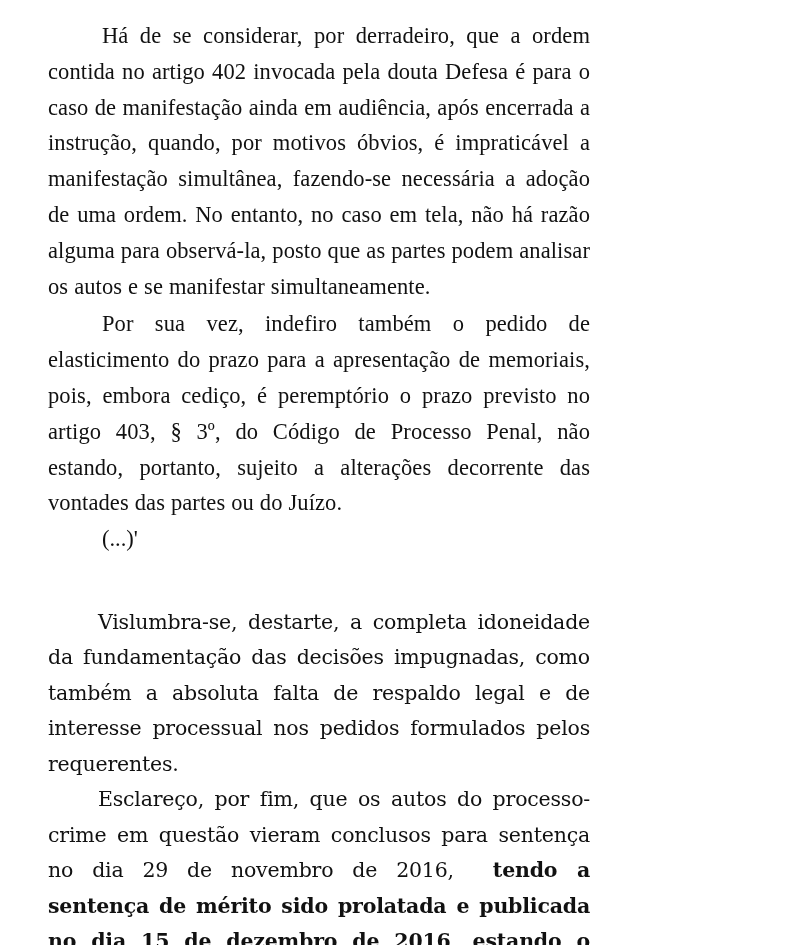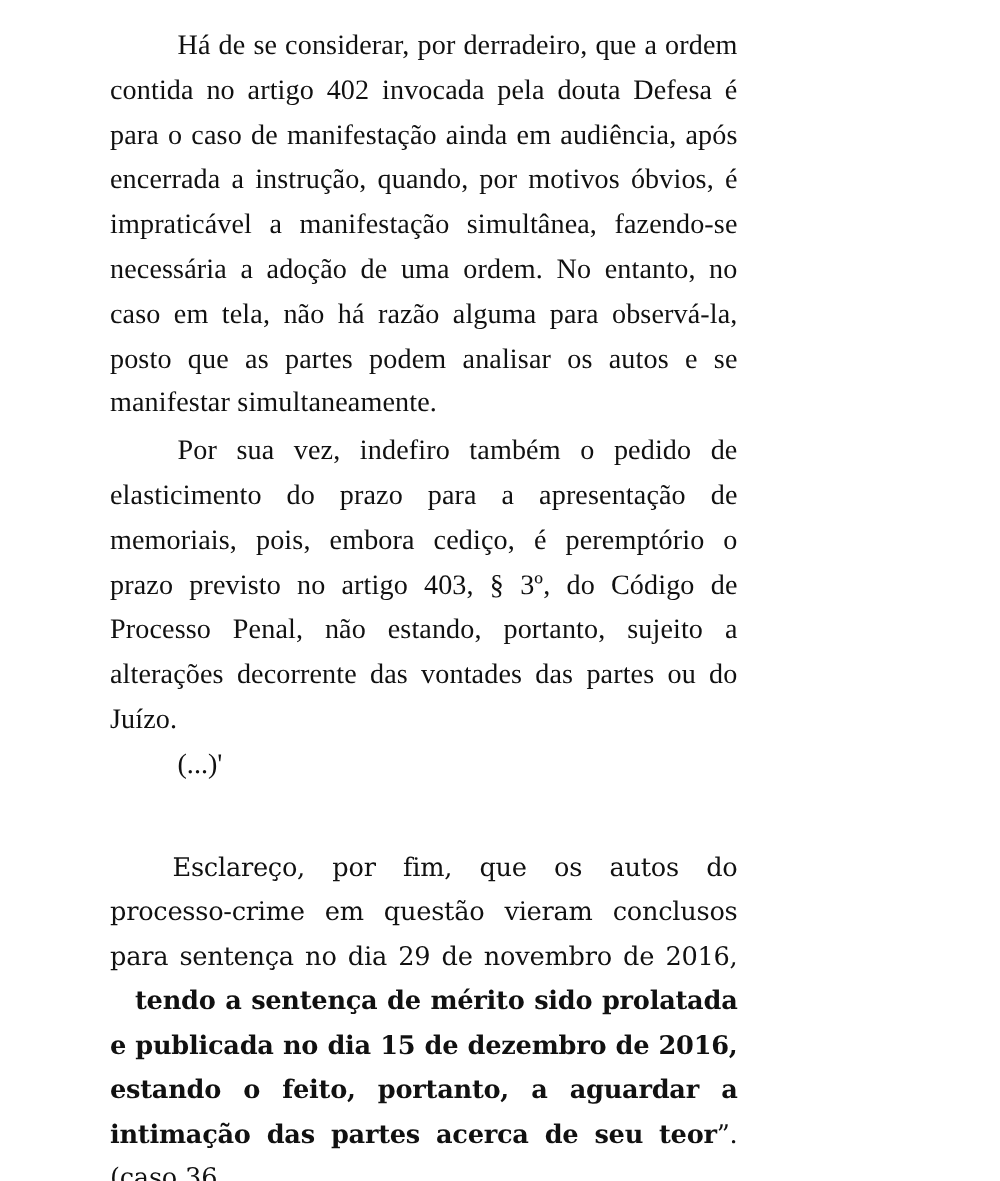--- a/index.html
+++ b/index.html
@@ -12,21 +12,21 @@
     height: 945px;
     overflow: hidden;
     font-family: "Liberation Serif", serif;
     color: #111111;
   }
   .page {
     position: relative;
     width: 652px;
     height: 945px;
     box-sizing: border-box;
-    padding: 18px 62px 0 88px;
+    padding: 18px 62px 0 48px;
   }
   p.para {
     margin: 0;
     text-align: justify;
     text-justify: inter-word;
     font-size: 22.5px;
     line-height: 35.8px;
     letter-spacing: 0.1px;
     word-spacing: 0.2px;
   }
@@ -69,16 +69,17 @@
   <div class="quoted">
     <p class="para indent">Há de se considerar, por derradeiro, que a ordem contida no artigo 402 invocada pela douta Defesa é para o caso de manifestação ainda em audiência, após encerrada a instrução, quando, por motivos óbvios, é impraticável a manifestação simultânea, fazendo-se necessária a adoção de uma ordem. No entanto, no caso em tela, não há razão alguma para observá-la, posto que as partes podem analisar os autos e se manifestar simultaneamente.</p>
     <div class="gap-small"></div>
     <p class="para indent">Por sua vez, indefiro também o pedido de elasticimento do prazo para a apresentação de memoriais, pois, embora cediço, é peremptório o prazo previsto no artigo 403, § 3º, do Código de Processo Penal, não estando, portanto, sujeito a alterações decorrente das vontades das partes ou do Juízo.</p>
     <p class="ellipsis-line">(...)'</p>
   </div>
 
   <div class="gap-large"></div>
 
   <div class="body-text">
+    <p class="para indent">Vislumbra-se, destarte, a completa idoneidade da fundamentação das decisões impugnadas, como também a absoluta falta de respaldo legal e de interesse processual nos pedidos formulados pelos requerentes.</p>
     <p class="para indent"><span>Esclareço, por fim, que os autos do processo-crime em questão vieram conclusos para sentença no dia 29 de novembro de 2016, </span><b class="strong">tendo a sentença de mérito sido prolatada e publicada no dia 15 de dezembro de 2016, estando o feito, portanto, a aguardar a intimação das partes acerca de seu teor</b><span>”. (caso 36,</span></p>
   </div>
 
 </div>
 
 </body></html>

